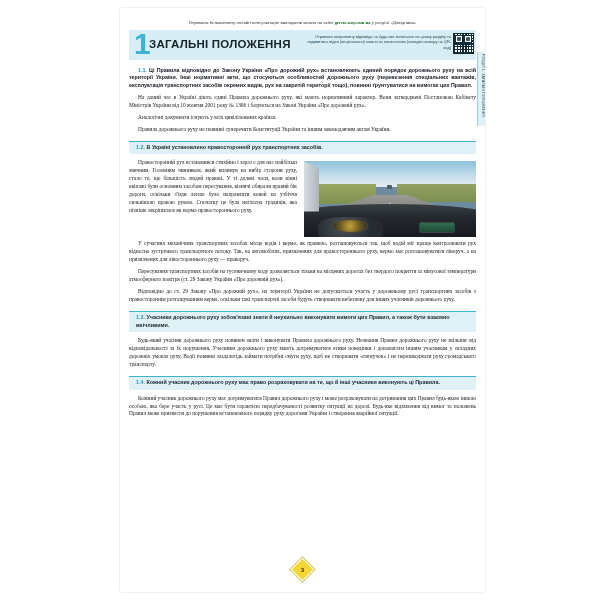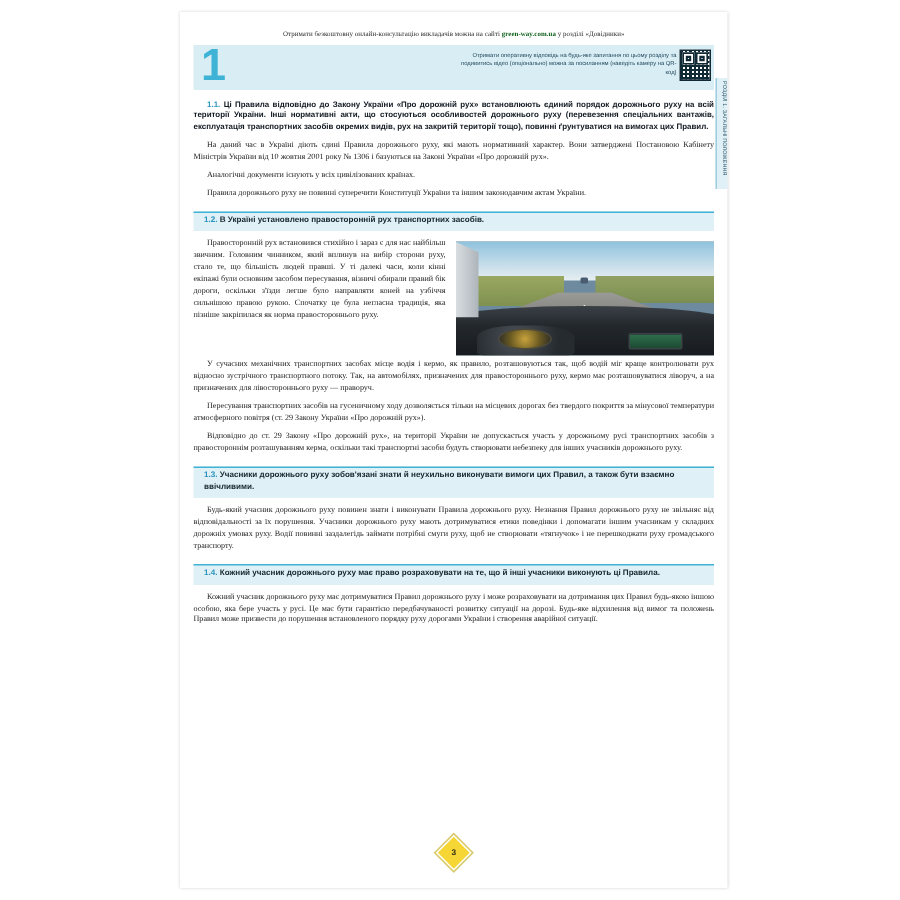--- a/index.html
+++ b/index.html
@@ -313,20 +313,21 @@
 <body>
 
 <div class="page">
   <div class="sheet">
     <div class="inner">
 
       <div class="runhead"><span>Отримати безкоштовну онлайн-консультацію викладачів можна на сайті </span><b>green-way.com.ua</b><span> у розділі «Довідники»</span></div>
 
       <div class="chapter-band">
         <div class="chapter-num">1</div>
+        <div class="chapter-title">ЗАГАЛЬНІ ПОЛОЖЕННЯ</div>
         <div class="qr-note">Отримати оперативну відповідь на будь-яке запитання по цьому розділу та подивитись відео (опціонально) можна за посиланням (наведіть камеру на QR-код)</div>
         <div class="qr-code"></div>
       </div>
 
       <div class="side-tab">
         <span>РОЗДІЛ 1. ЗАГАЛЬНІ ПОЛОЖЕННЯ</span>
       </div>
 
       <p class="body bold-intro"><i>1.1.</i> <span>Ці Правила відповідно до Закону України «Про дорожній рух» встановлюють єдиний порядок дорожнього руху на всій території України. Інші нормативні акти, що стосуються особливостей дорожнього руху (перевезення спеціальних вантажів, експлуатація транспортних засобів окремих видів, рух на закритій території тощо), повинні ґрунтуватися на вимогах цих Правил.</span></p>
       <p class="body">На даний час в Україні діють єдині Правила дорожнього руху, які мають нормативний характер. Вони затверджені Постановою Кабінету Міністрів України від 10 жовтня 2001 року № 1306 і базуються на Законі України «Про дорожній рух».</p>

